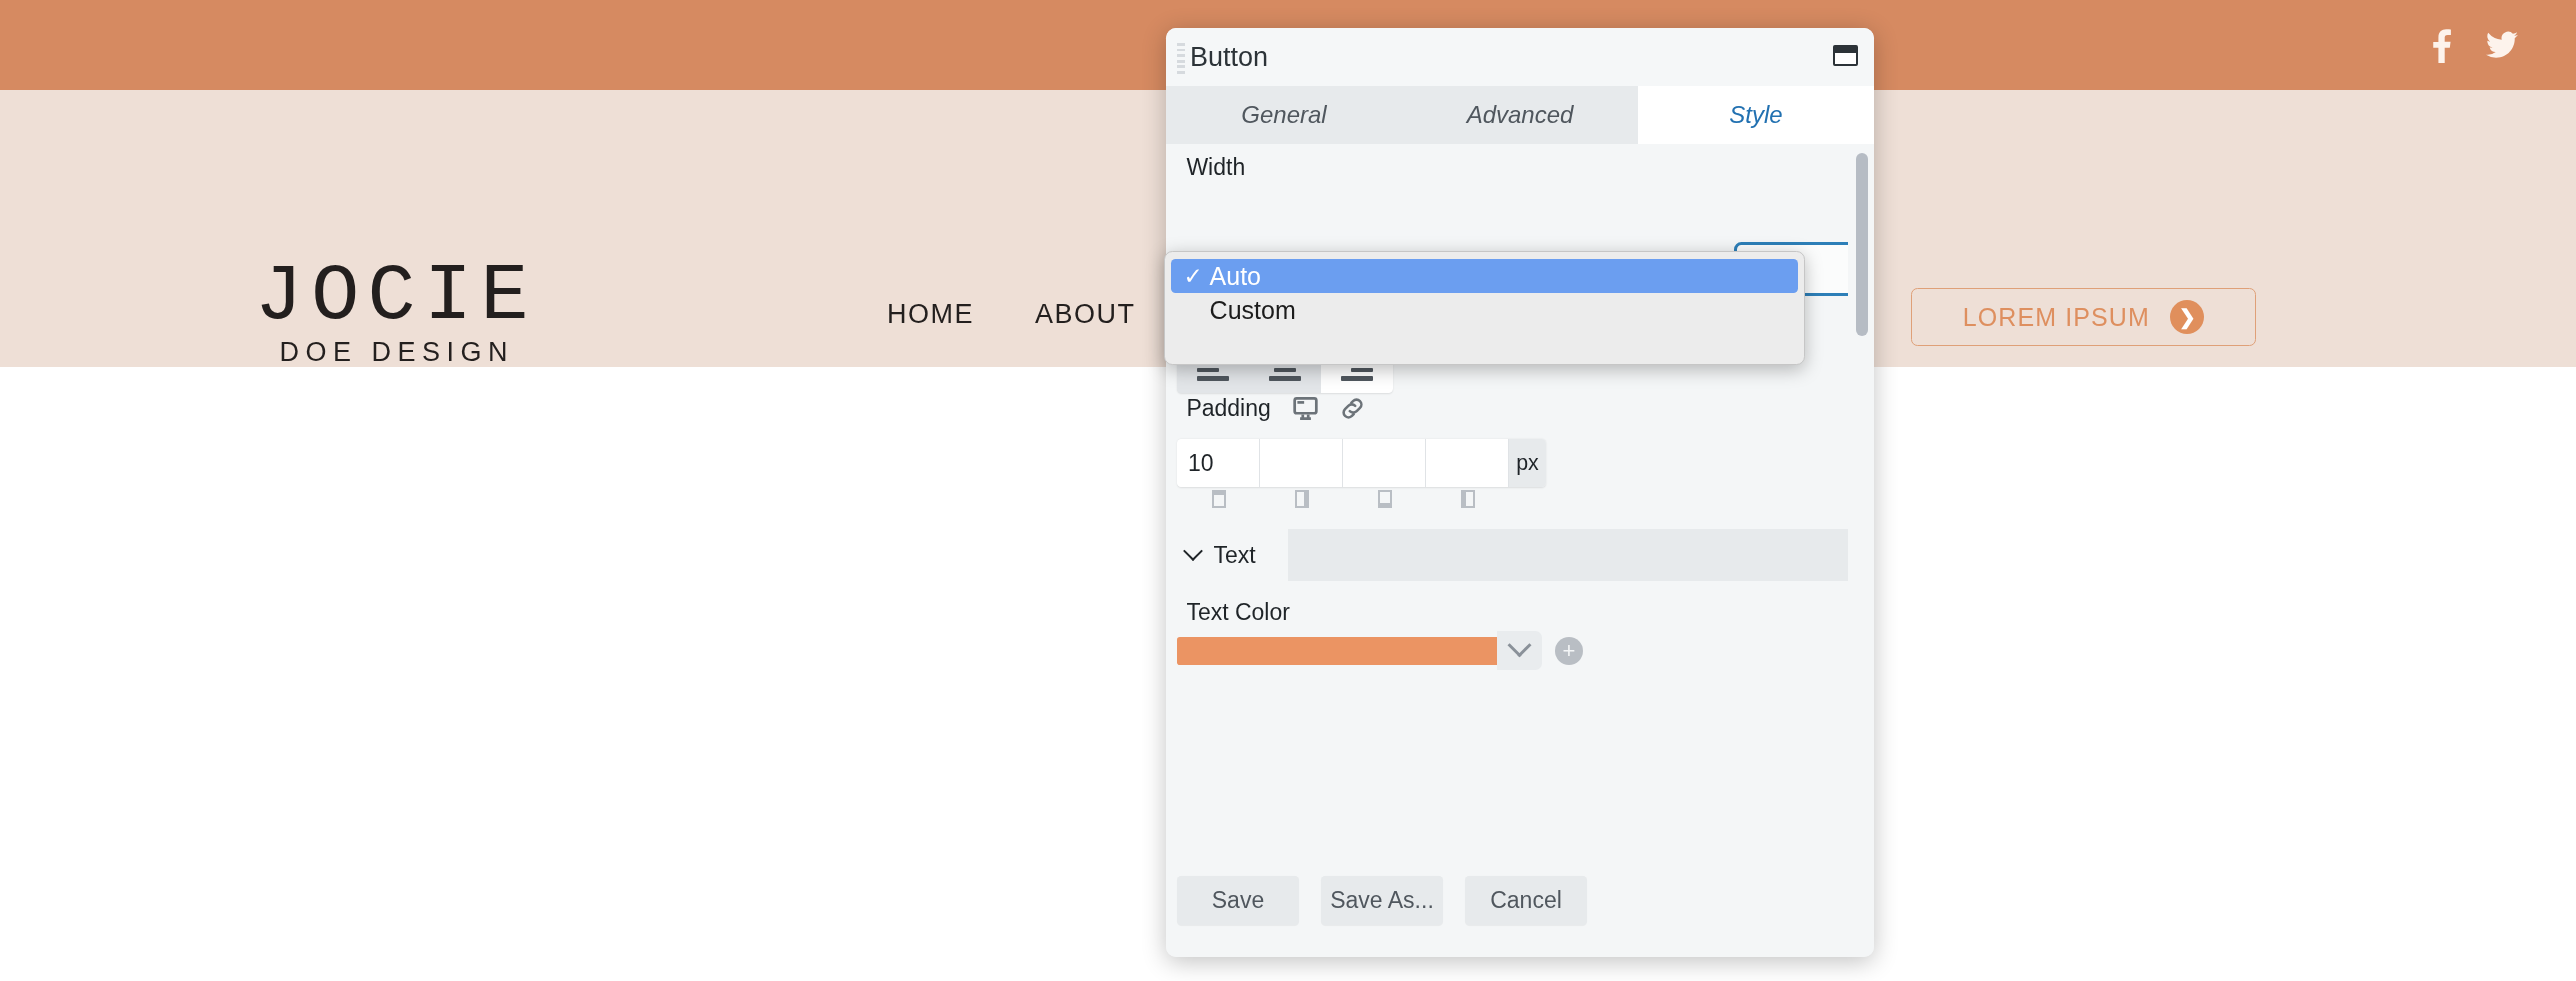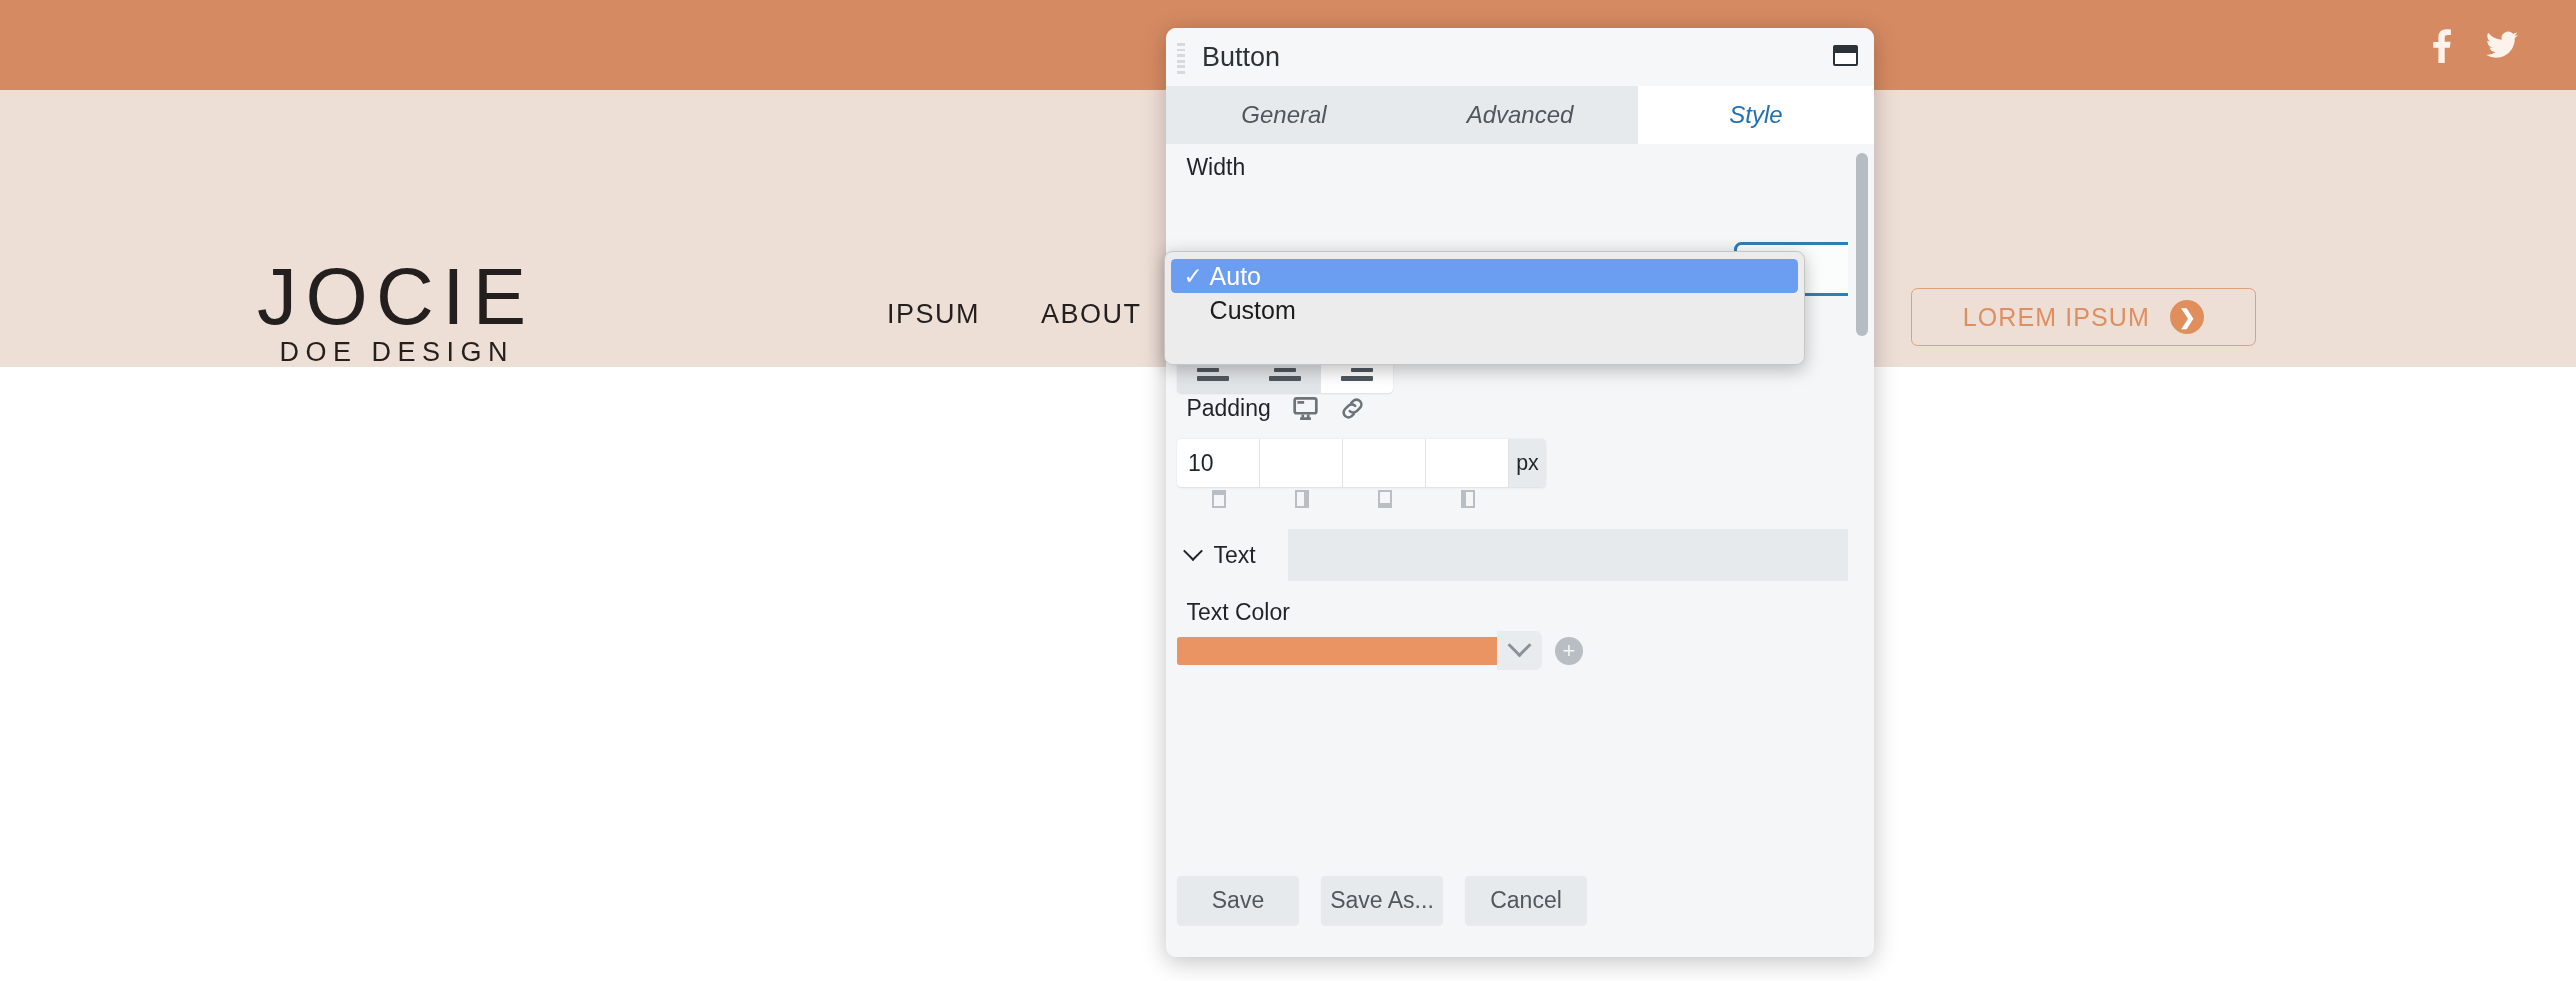--- a/index.html
+++ b/index.html
@@ -48,21 +48,21 @@
     background: #eedfd6;
   }
   #logo-block {
     position: absolute;
     left: 240px;
     top: 167px;
     text-align: center;
     width: 306px;
   }
   #logo-main {
-    font-family: Liberation Sans, sans-serif;
+    font-family: Liberation Mono, monospace;
     font-size: 80px;
     letter-spacing: 8.4px;
     color: #231f1e;
     line-height: 1;
     margin-left: 5.6px;
   }
   #logo-sub {
     font-family: Liberation Sans, sans-serif;
     font-size: 27px;
     letter-spacing: 6.5px;
@@ -139,21 +139,21 @@
   #drag-handle {
     position: absolute;
     left: 11px;
     top: 15px;
     width: 8.4px;
     height: 32px;
     background-image:
       repeating-linear-gradient(to bottom, #d6dade 0 2.8px, transparent 2.8px 5.6px);
   }
   #panel-title {
-    margin-left: 36px;
+    margin-left: 24px;
     font-size: 27px;
     color: #2c3338;
   }
   #window-btn {
     position: absolute;
     right: 16px;
     top: 16.7px;
     width: 25px;
     height: 21.4px;
     border: 2.8px solid #2c3338;
@@ -506,21 +506,21 @@
     </div>
   </div>
 
   <div id="hero">
     <div id="logo-block">
       <div id="logo-main">JOCIE</div>
       <div id="logo-sub">DOE DESIGN</div>
     </div>
 
     <div id="nav">
-      <a href="#">IPSUM</a>
+      <a href="#">HOME</a>
       <a href="#">ABOUT</a>
     </div>
 
     <div id="cta">
       <span id="cta-label">LOREM IPSUM</span>
       <span id="cta-arrow">❯</span>
     </div>
   </div>
 </div>
 

